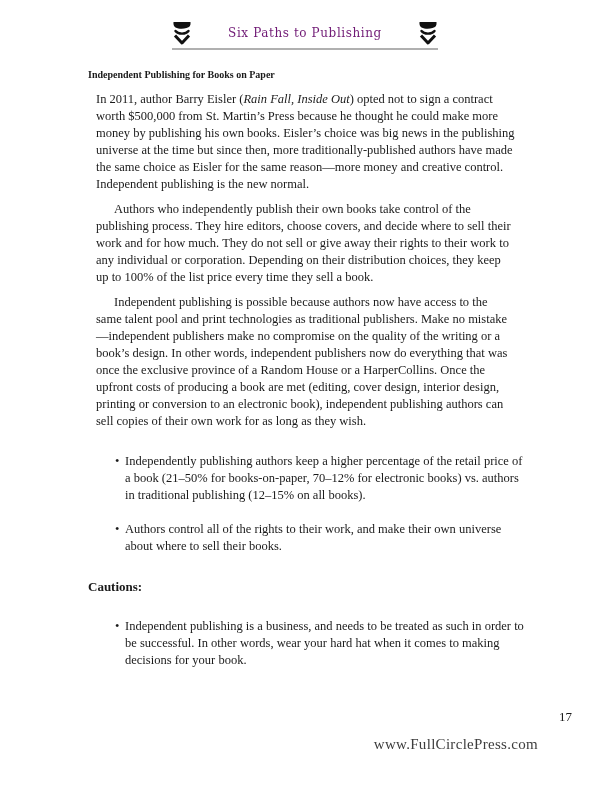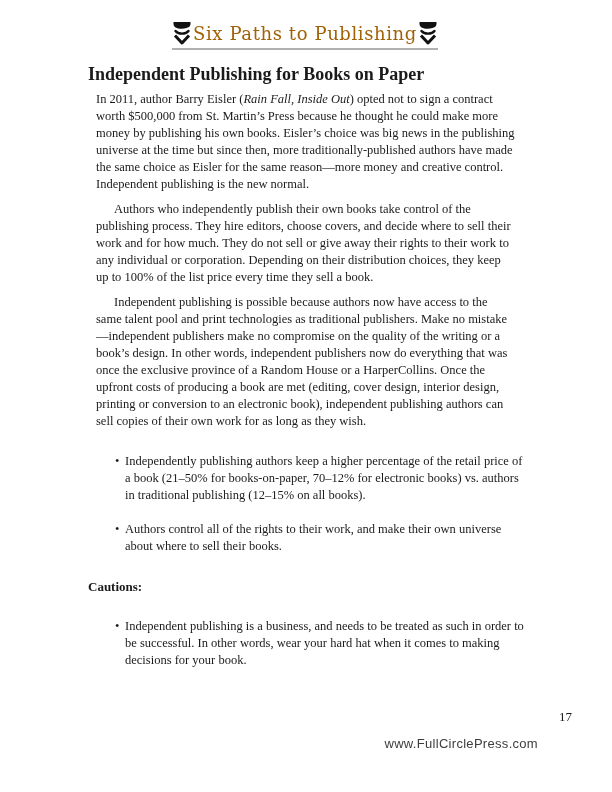--- a/index.html
+++ b/index.html
@@ -18,38 +18,38 @@
     left: 172px;
     width: 266px;
     display: flex;
     align-items: center;
     justify-content: space-between;
     border-bottom: 2px solid #b0b0b0;
     padding-bottom: 3px;
   }
   .header-title {
     font-family: "DejaVu Serif", serif;
-    font-size: 18px;
+    font-size: 12px;
     letter-spacing: 0.6px;
-    color: #a16207;
+    color: #701a75;
     white-space: nowrap;
   }
   .icon { width: 20px; height: 24px; display: inline-block; }
   .content {
     position: absolute;
     top: 66px;
     left: 88px;
     width: 436px;
     font-size: 12.5px;
     line-height: 17px;
     text-align: left;
   }
   .heading {
     font-weight: bold;
-    font-size: 18px;
+    font-size: 10px;
   }
   .content p { margin: 8px; }
   .indent { text-indent: 18px; }
   .section-heading {
     font-weight: bold;
     font-size: 13px;
     margin-top: 23px;
   }
   .bullet-list { margin-top: 23px; padding-left: 27px; }
   .bullet-item { display: flex; }
@@ -65,22 +65,22 @@
     top: 709px;
     right: 40px;
     font-size: 13px;
     color: #1a1a1a;
     text-align: right;
   }
   .website {
     position: absolute;
     top: 736px;
     right: 74px;
-    font-family: Liberation Sans, sans-serif;
-    font-size: 13px;
+    font-family: Liberation Serif, serif;
+    font-size: 15px;
     letter-spacing: 0.3px;
     color: #3d3d3d;
   }
 </style>
 </head>
 <body>
 
 <div class="page">
 
   <div class="header">

